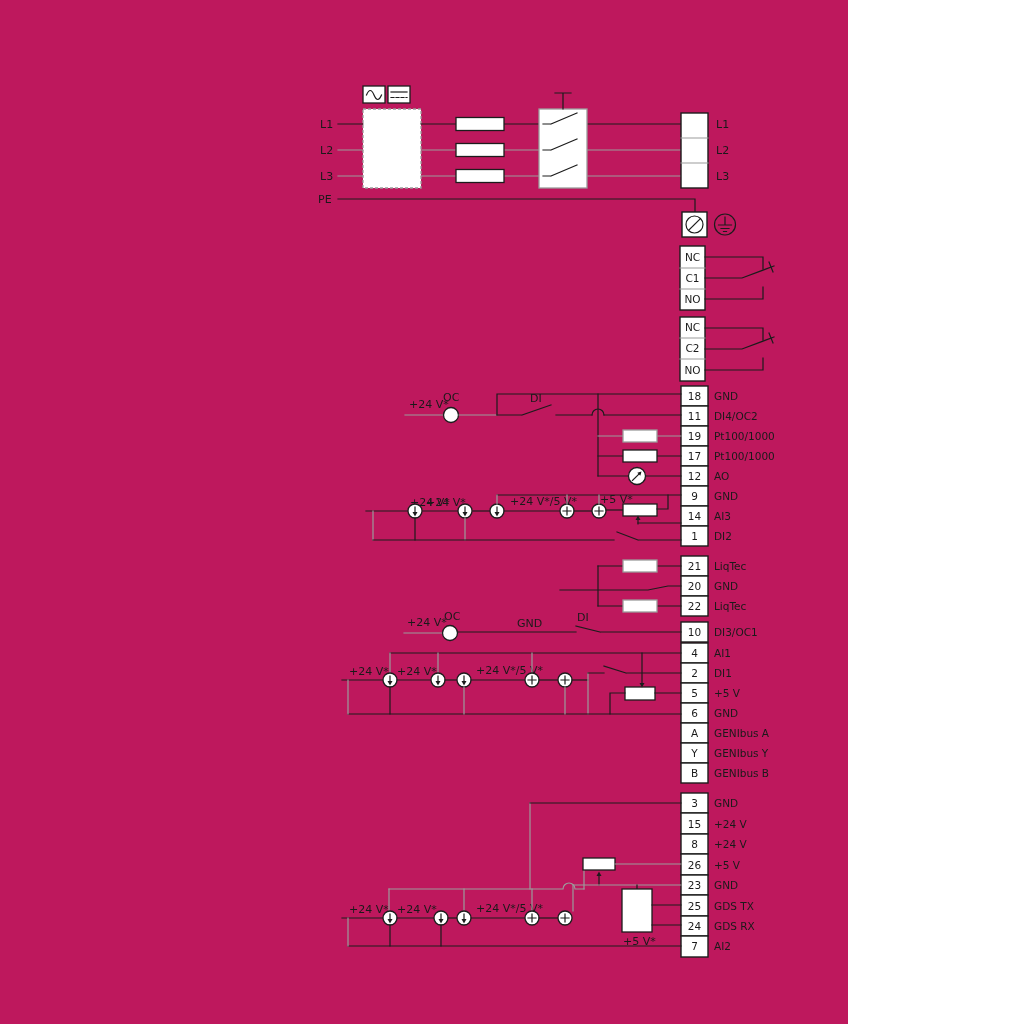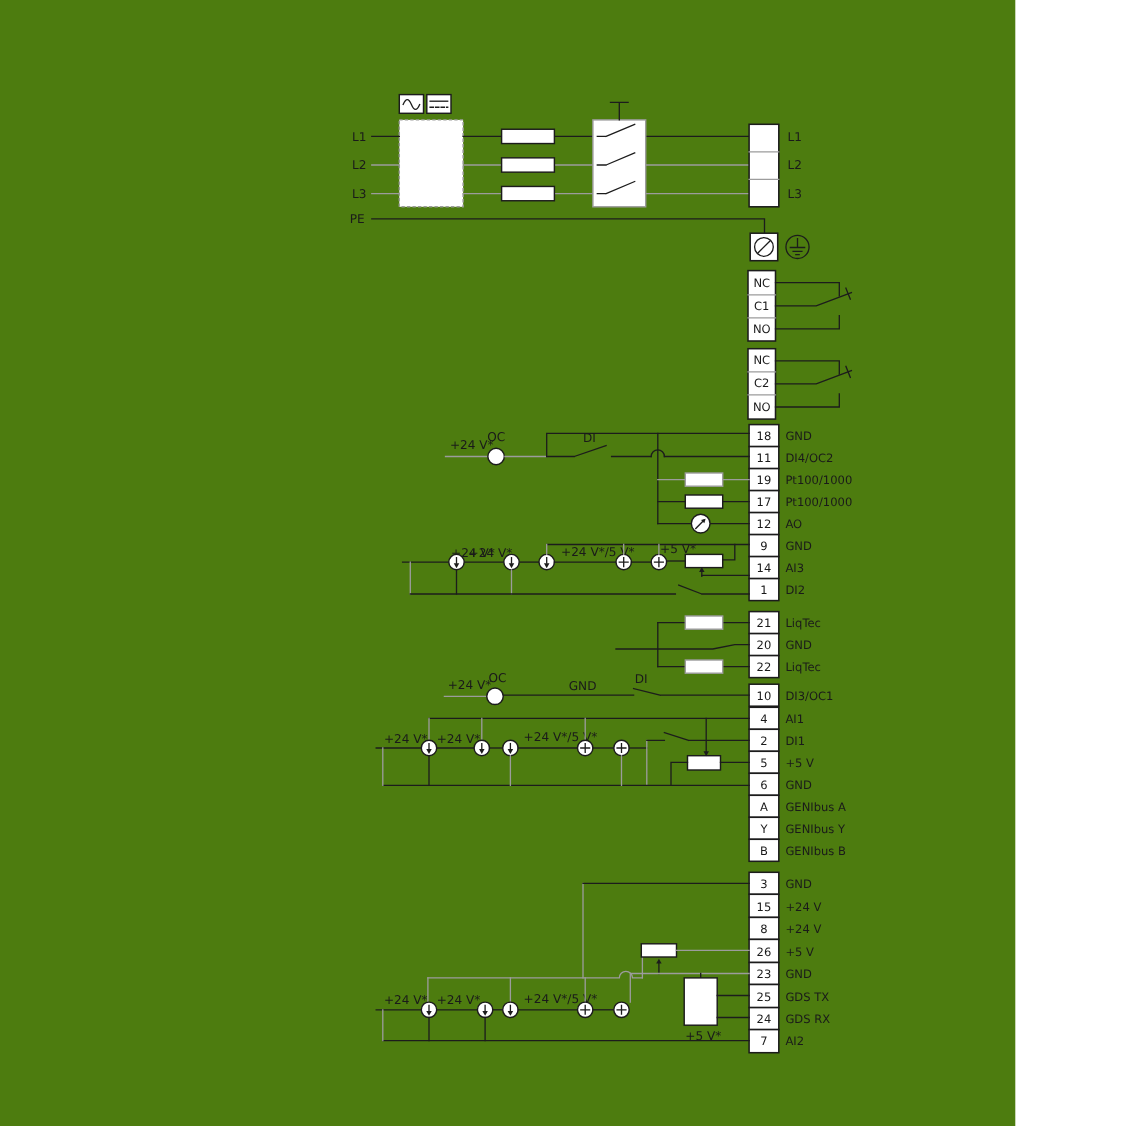--- a/index.html
+++ b/index.html
@@ -1,16 +1,16 @@
 <!DOCTYPE html>
 <html><head>
 <meta charset="utf-8">
 <style>
   html,body{margin:0;padding:0;background:#ffffff;}
-  .stage{position:relative;width:923px;height:1024px;background:#4d7c0f;overflow:hidden;}
+  .stage{position:relative;width:848px;height:1024px;background:#be185d;overflow:hidden;}
   svg{display:block}
   .wk{stroke:#1c1c1c;stroke-width:1.2;fill:none;stroke-linecap:square}
   .wg{stroke:#9c9c9c;stroke-width:1.2;fill:none;stroke-linecap:square}
   .comp{fill:#ffffff;stroke:#1c1c1c;stroke-width:1.3}
   .compg{fill:#ffffff;stroke:#9c9c9c;stroke-width:1.3}
   .cell{fill:#ffffff;stroke:#1c1c1c;stroke-width:1.4}
   .dash{stroke-dasharray:3,2}
   .t{font-family:"DejaVu Sans",sans-serif;font-size:11px;fill:#1a1a1a}
   .ts{font-family:"DejaVu Sans",sans-serif;font-size:10.5px;fill:#1a1a1a}
   .tn{font-family:"DejaVu Sans",sans-serif;font-size:10.5px;fill:#1a1a1a;text-anchor:middle}

